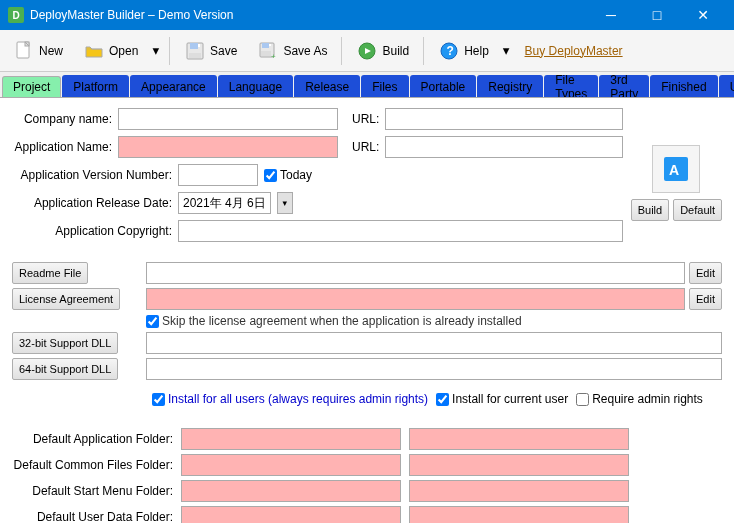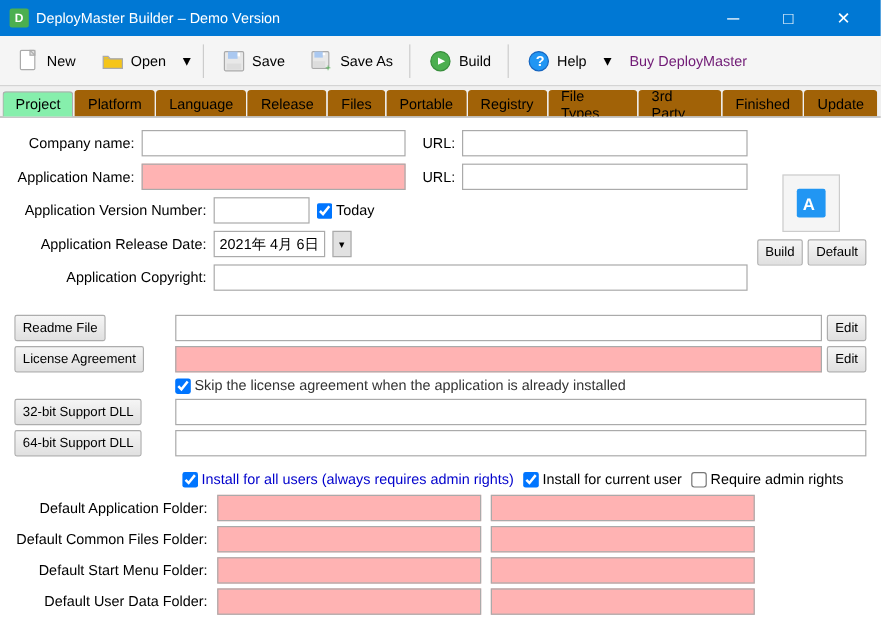--- a/index.html
+++ b/index.html
@@ -80,21 +80,22 @@
     }
     .dropdown-arrow-btn {
       padding: 4px 4px;
       border: 1px solid transparent;
       background: transparent;
       cursor: pointer;
       height: 34px;
       border-radius: 2px;
     }
     .buy-link {
-      color: #701a75;
+      color: #a16207;
+      text-decoration: underline;
       cursor: pointer;
       margin-left: 8px;
       font-size: 12px;
     }
     
     .tabs-container {
       background: #f0f0f0;
       border-bottom: 1px solid #adadad;
       display: flex;
       align-items: flex-end;
@@ -104,21 +105,21 @@
     }
     .tab {
       padding: 3px 10px;
       border: 1px solid transparent;
       border-bottom: none;
       cursor: pointer;
       font-size: 12px;
       height: 22px;
       display: flex;
       align-items: center;
-      background: #a16207;
+      background: #1d4ed8;
       margin-right: 1px;
       border-radius: 3px 3px 0 0;
     }
     .tab.active {
       background: #86efac;
       border-color: #adadad;
       border-bottom: 1px solid #ffffff;
       z-index: 1;
       position: relative;
       top: 1px;
@@ -215,21 +216,21 @@
       margin-left: 134px;
       margin-bottom: 4px;
       font-size: 12px;
       color: #333;
     }
     .install-options-row {
       display: flex;
       align-items: center;
       gap: 8px;
       margin-left: 140px;
-      margin-bottom: 6px;
+      margin-bottom: 22px;
       font-size: 12px;
     }
     .folder-section {
       margin-top: 4px;
     }
     .folder-row {
       display: flex;
       align-items: center;
       margin-bottom: 4px;
       gap: 4px;
@@ -368,20 +369,21 @@
     </button>
     <button class="dropdown-arrow-btn">▾</button>
   </div>
 
   <a class="buy-link">Buy DeployMaster</a>
 </div>
 
 <div class="tabs-container">
   <div class="tab active">Project</div>
   <div class="tab">Platform</div>
+  <div class="tab">Appearance</div>
   <div class="tab">Language</div>
   <div class="tab">Release</div>
   <div class="tab">Files</div>
   <div class="tab">Portable</div>
   <div class="tab">Registry</div>
   <div class="tab">File Types</div>
   <div class="tab">3rd Party</div>
   <div class="tab">Finished</div>
   <div class="tab">Update</div>
 

